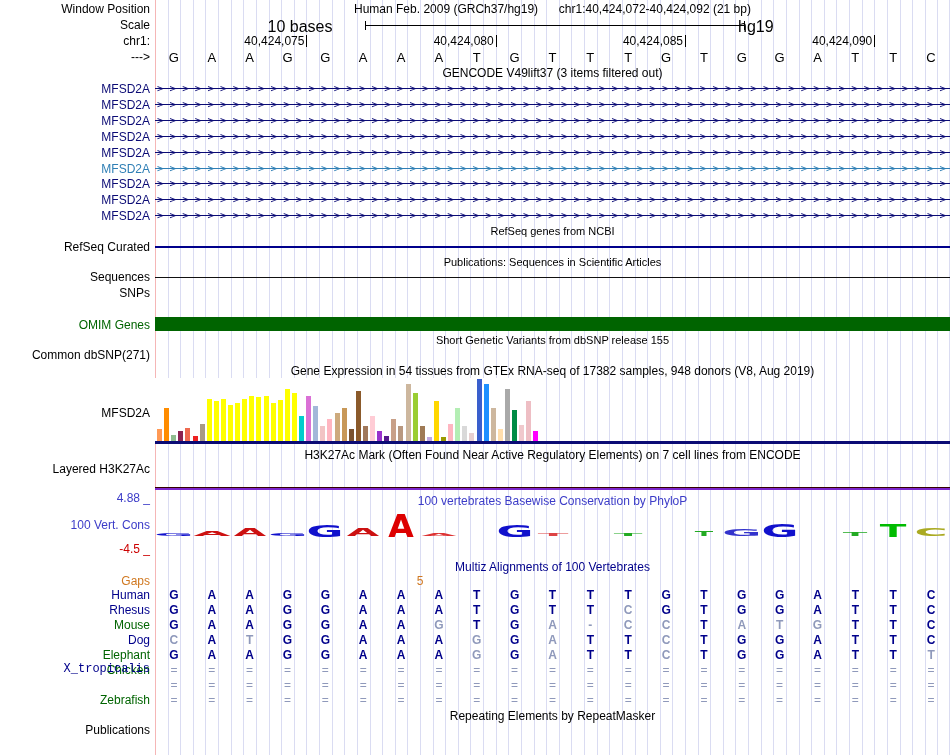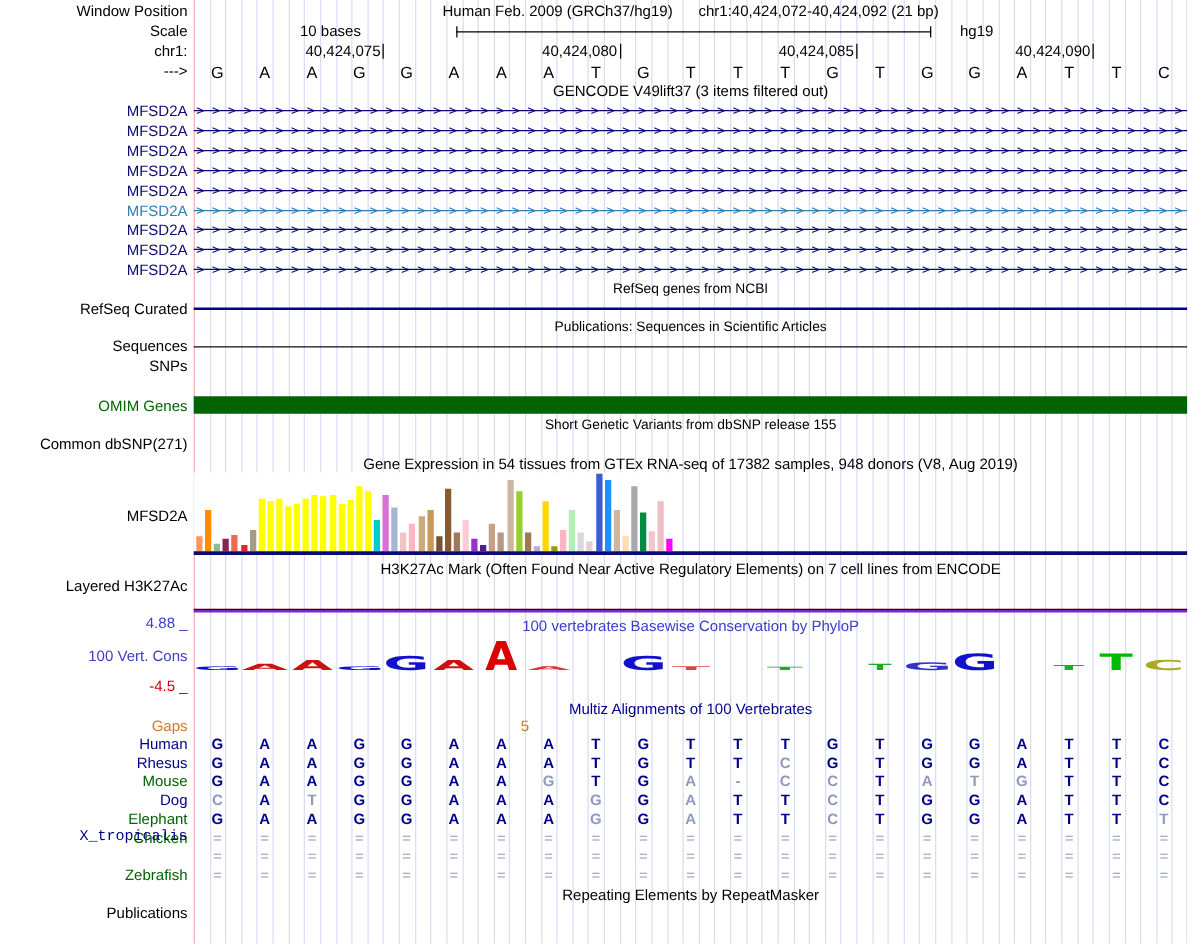--- a/index.html
+++ b/index.html
@@ -99,25 +99,25 @@
     </div>
 
   <div class="lbl" style="top:2px">Window Position</div>
   <div class="title title12" style="top:2px">
     <span>Human Feb. 2009 (GRCh37/hg19)</span>
     <span style="display:inline-block;width:14px"></span>
     <span>chr1:40,424,072-40,424,092 (21 bp)</span>
   </div>
 
   <div class="lbl" style="top:18px">Scale</div>
-  <div class="abs" style="top:18px;left:240px;width:120px;text-align:left;font-size:12px">10 bases</div>
+  <div class="abs" style="top:18px;left:240px;width:120px;text-align:center;font-size:16px">10 bases</div>
   <div class="abs" style="top:25px;left:365px;width:380px;height:1px;background:#000"></div>
   <div class="tick" style="top:21px;left:365px;height:9px"></div>
   <div class="tick" style="top:21px;left:744px;height:9px"></div>
-  <div class="abs" style="top:18px;left:768px;font-size:12px">hg19</div>
+  <div class="abs" style="top:18px;left:738px;font-size:16px">hg19</div>
 
   <div class="lbl" style="top:34px">chr1:</div>
   <div id="ruler-ticks">
       <div class="ruler-num" style="top: 34px; left: 216.429px; width: 88px; text-align: right;">40,424,075</div>
       <div class="tick" style="top: 35px; left: 306.429px; height: 12px;"></div>
       <div class="ruler-num" style="top: 34px; left: 405.714px; width: 88px; text-align: right;">40,424,080</div>
       <div class="tick" style="top: 35px; left: 495.714px; height: 12px;"></div>
       <div class="ruler-num" style="top: 34px; left: 595px; width: 88px; text-align: right;">40,424,085</div>
       <div class="tick" style="top: 35px; left: 685px; height: 12px;"></div>
       <div class="ruler-num" style="top: 34px; left: 784.286px; width: 88px; text-align: right;">40,424,090</div>

